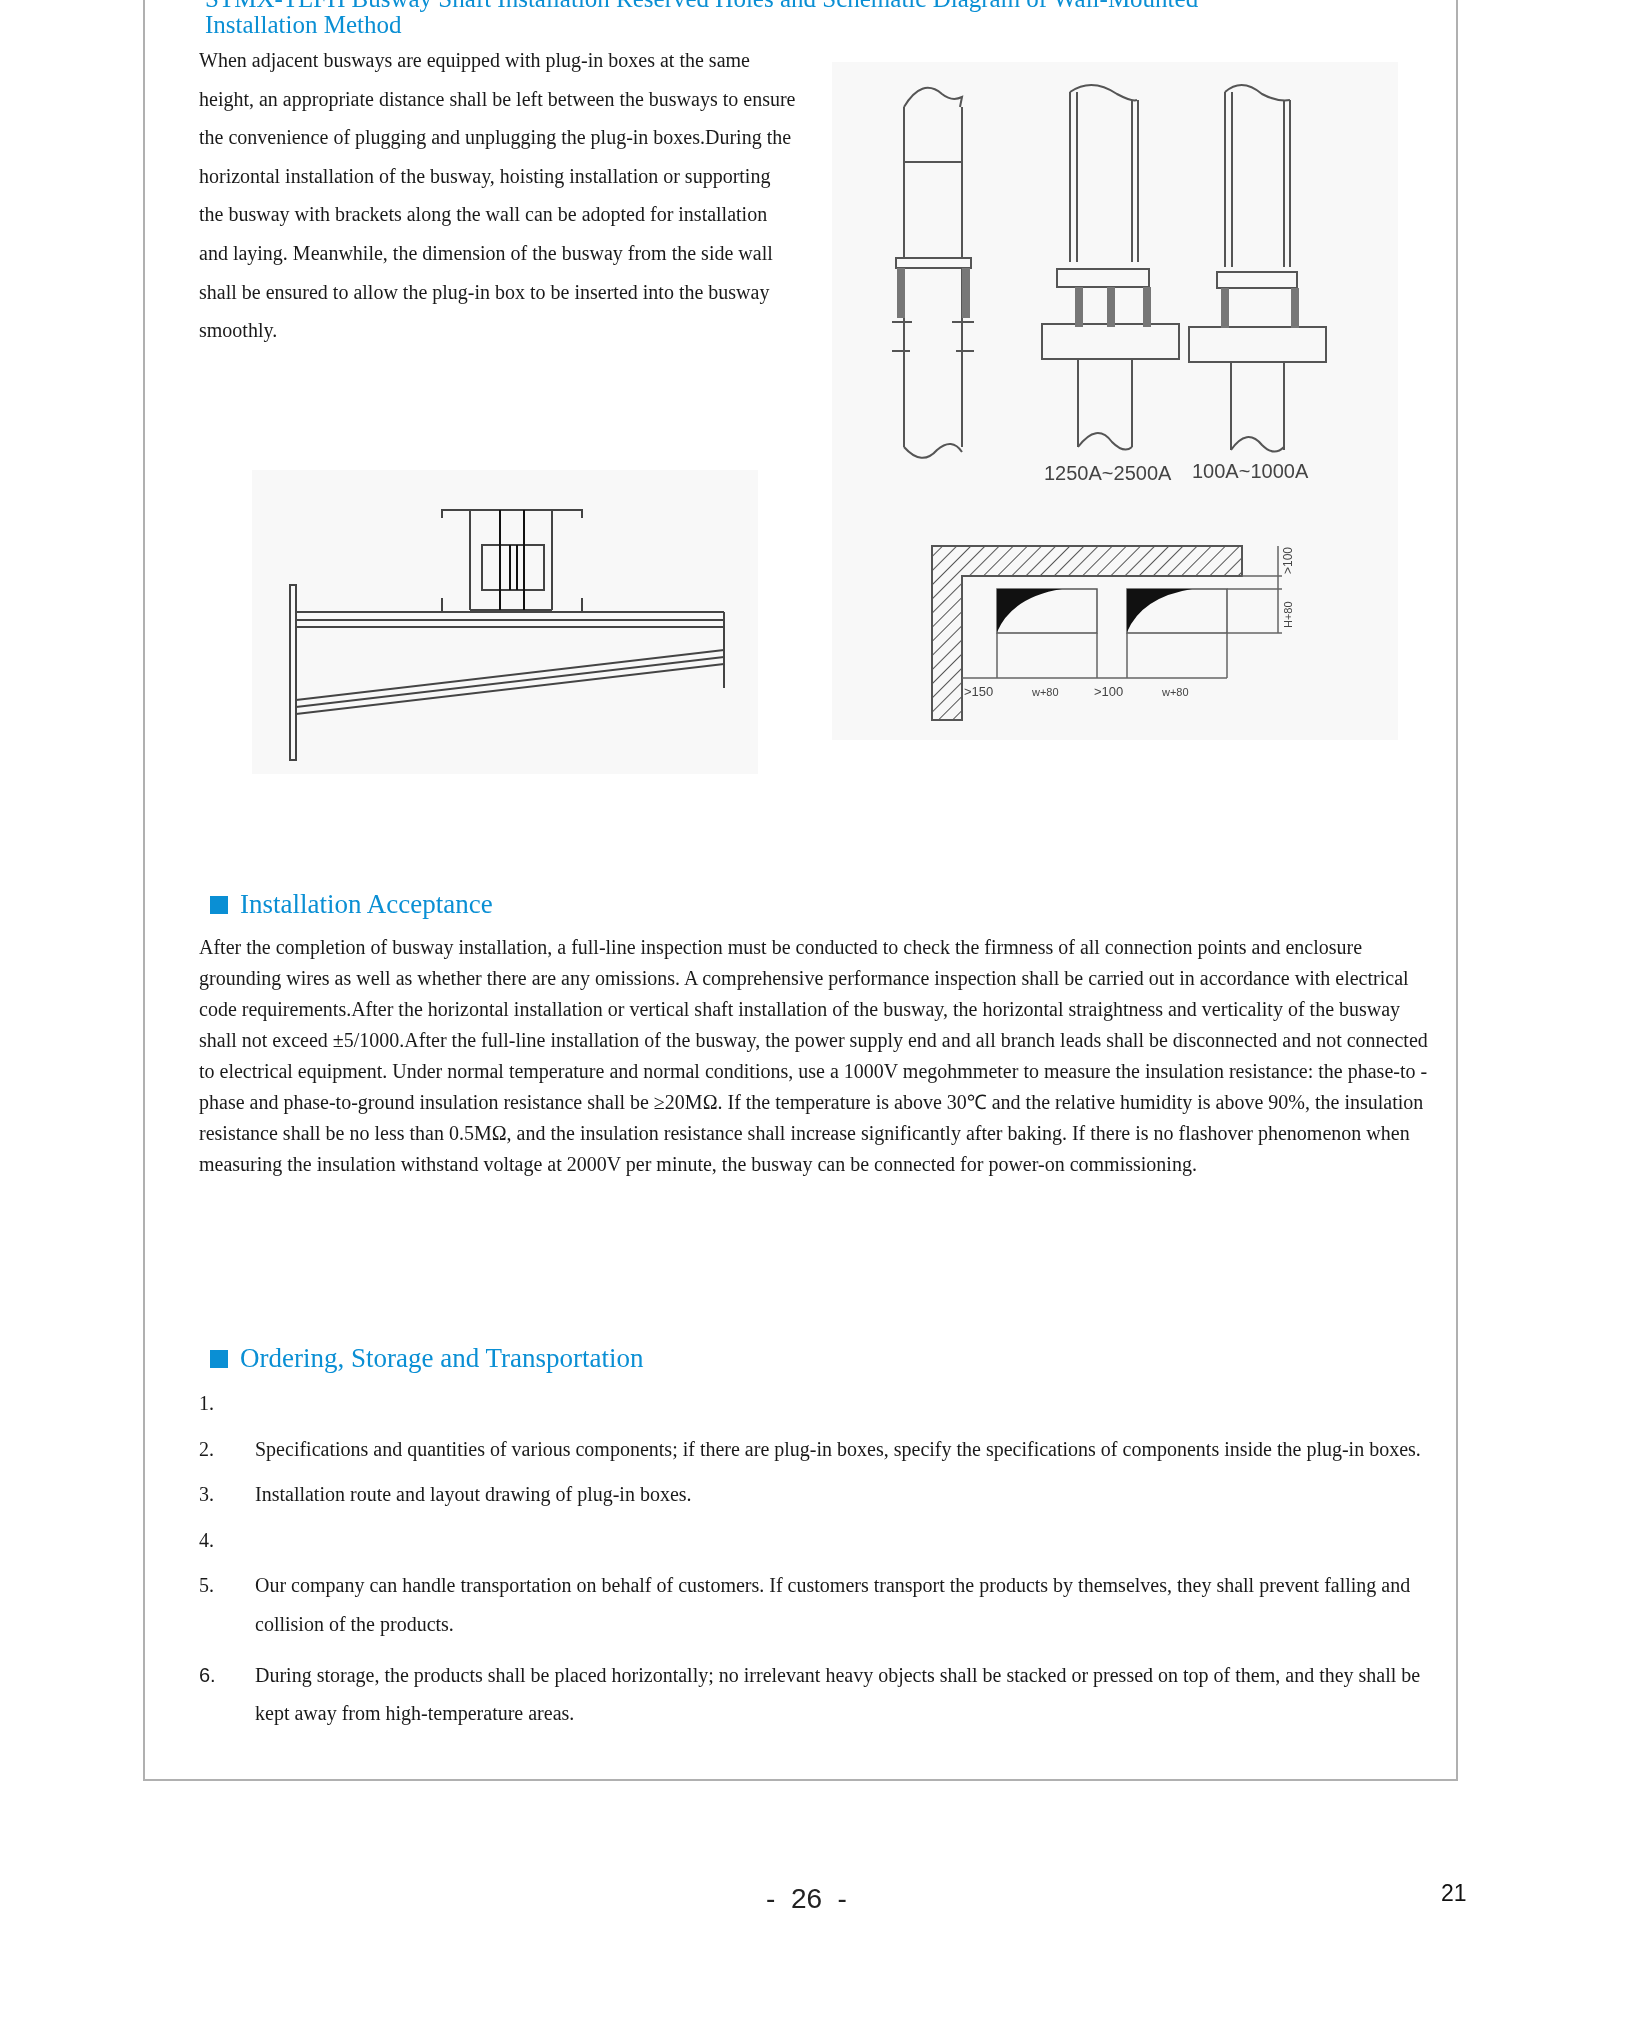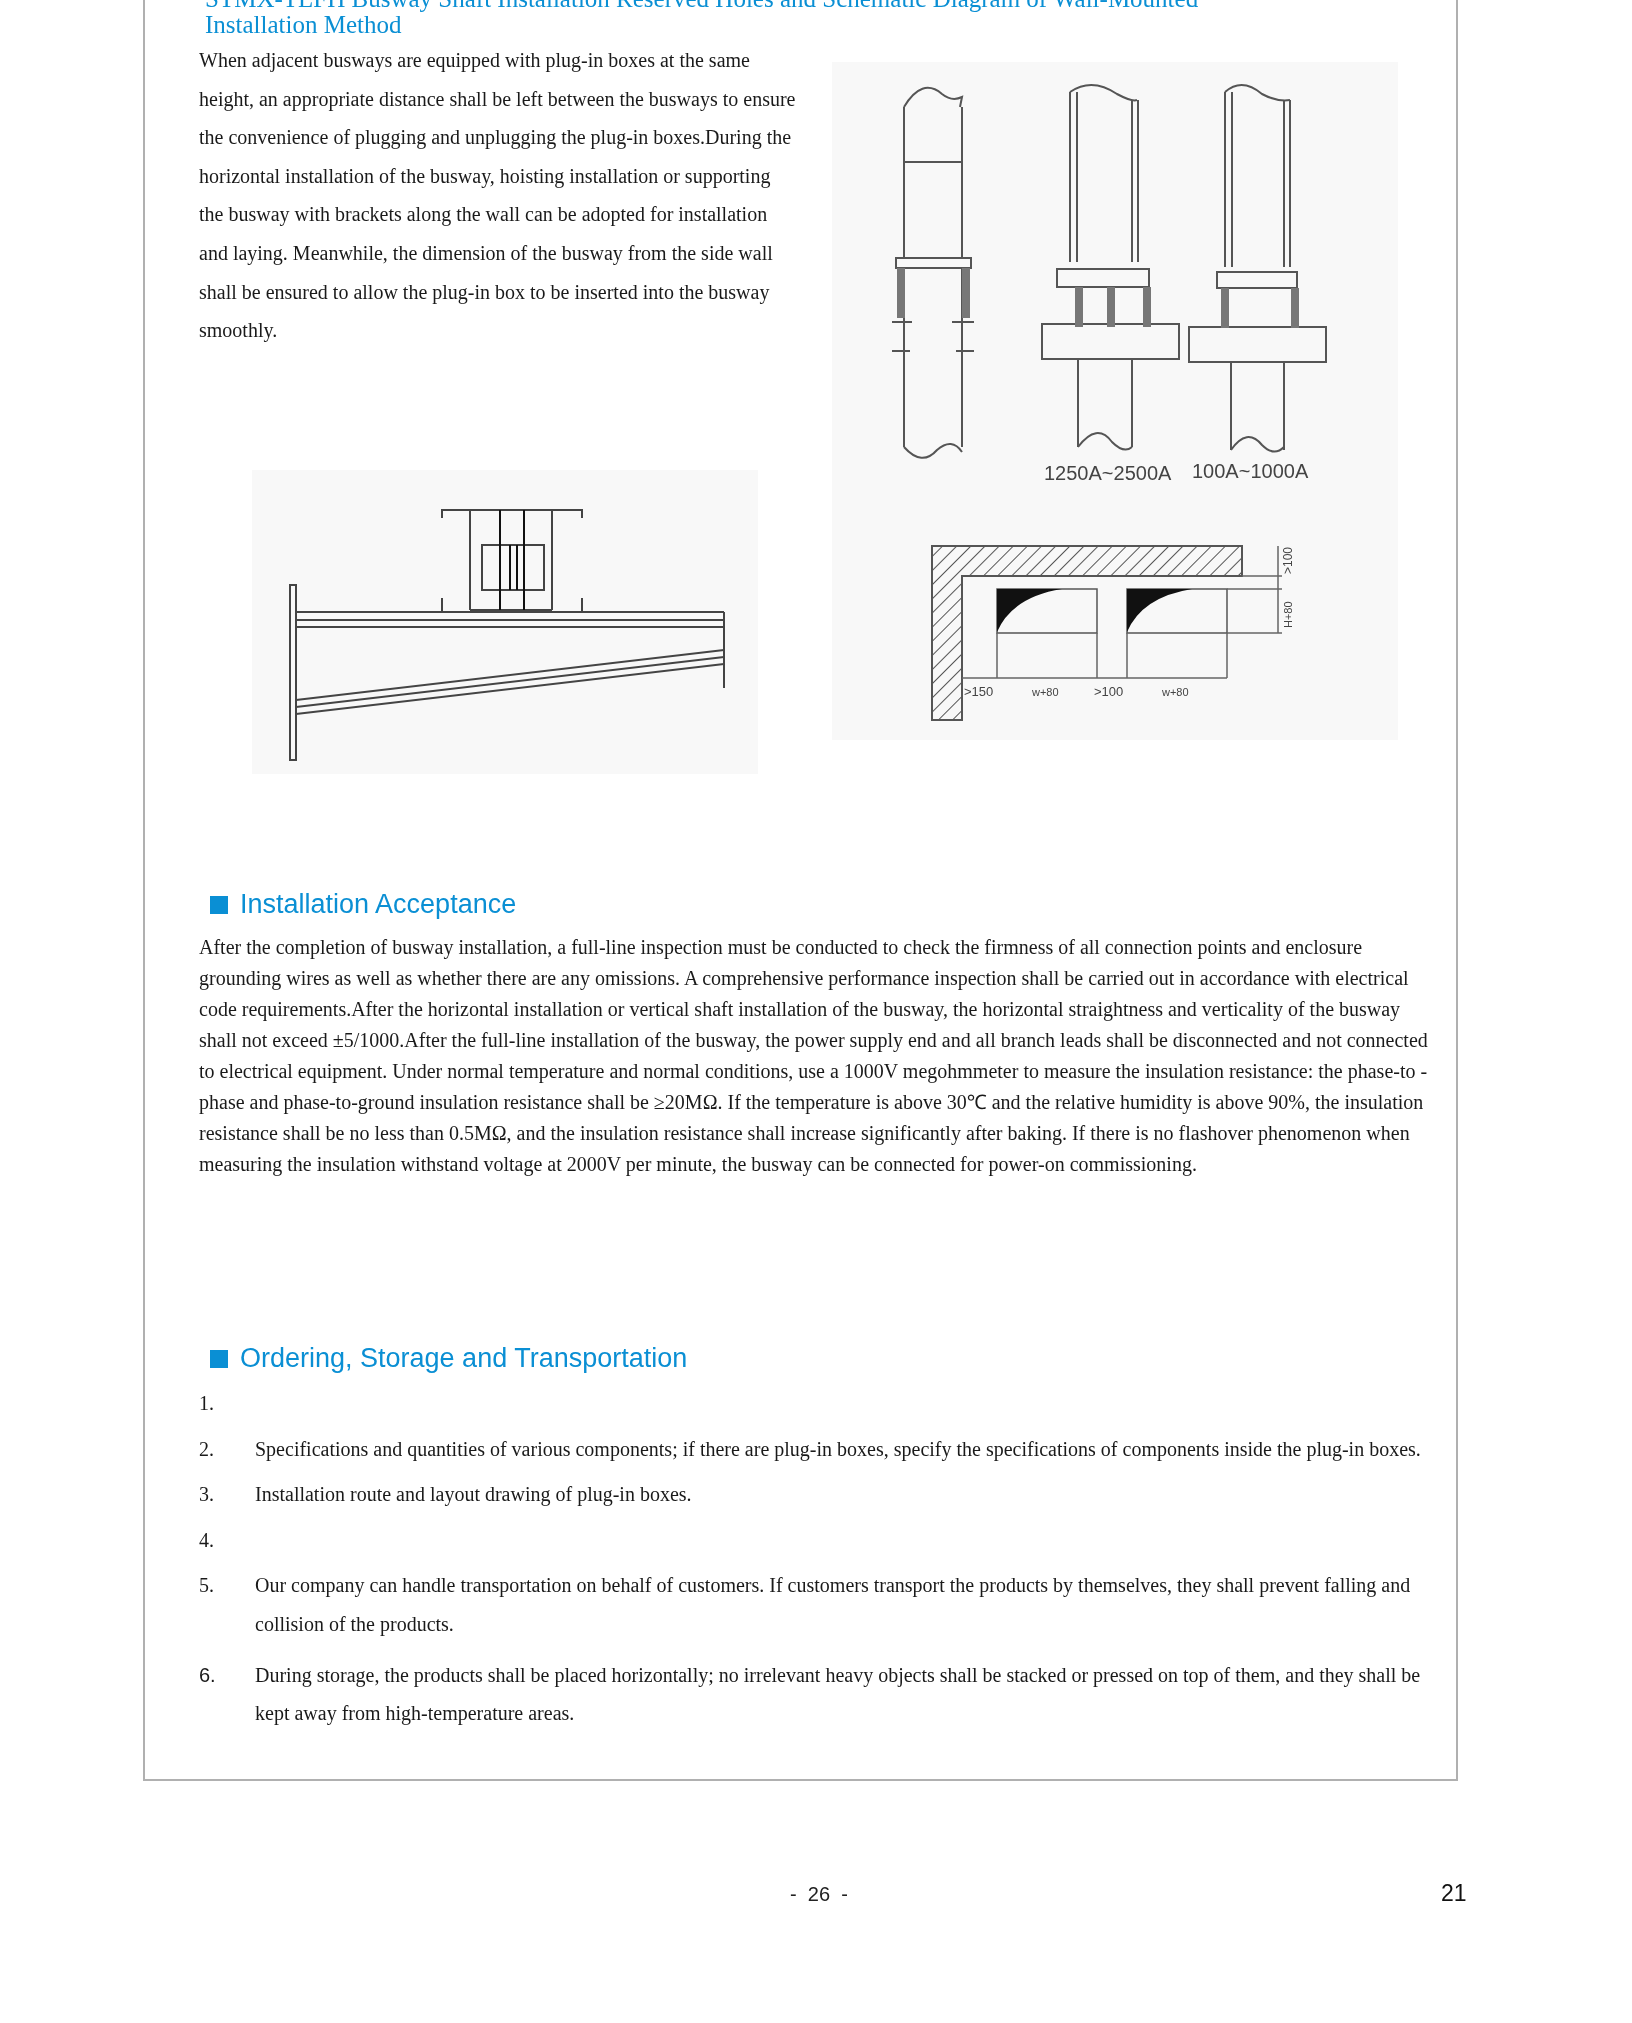--- a/index.html
+++ b/index.html
@@ -2,29 +2,29 @@
 <html><head>
 <meta charset="utf-8">
 <style>
   html, body { margin: 0; padding: 0; background: #ffffff; }
   body { width: 1632px; height: 2023px; position: relative; overflow: hidden; font-family: "Liberation Serif", serif; color: #1a1a1a; }
   .page-frame { position: absolute; left: 143px; top: -2px; width: 1315px; height: 1783px; border: 2px solid #b0b0b0; border-top: none; box-sizing: border-box; }
   .title { position: absolute; left: 205px; top: -14px; width: 1200px; color: #0a8fd4; font-size: 25px; line-height: 26px; font-family: "Liberation Serif", serif; }
   .intro { position: absolute; left: 199px; top: 41px; width: 600px; font-size: 20px; line-height: 38.6px; }
   .fig { position: absolute; background: #f8f8f8; }
   .fig svg { display: block; }
-  .section-heading { position: absolute; left: 210px; font-family: Liberation Sans, sans-serif; font-size: 27px; color: #0a8fd4; display: flex; align-items: center; }
+  .section-heading { position: absolute; left: 210px; font-family: Liberation Serif, serif; font-size: 27px; color: #0a8fd4; display: flex; align-items: center; }
   .section-heading .sq { display: inline-block; width: 18px; height: 18px; background: #0a8fd4; margin-right: 12px; }
   .accept-body { position: absolute; left: 199px; top: 932px; width: 1240px; font-size: 20px; line-height: 31px; }
   .order-list { position: absolute; left: 199px; top: 1384px; width: 1260px; margin: 0; padding: 0; list-style: none; font-size: 20px; }
   .order-list li { display: flex; line-height: 38.6px; margin-bottom: 7px; }
   .order-list li .num { width: 56px; flex: none; }
   .order-list li .num.sans { font-family: "Liberation Sans", sans-serif; }
   .order-list li.gap { margin-top: 12px; }
-  .footer-center { position: absolute; left: 766px; top: 1883px; font-family: "Liberation Sans", sans-serif; font-size: 20px; color: #222; white-space: pre; margin-left: 24px; }
+  .footer-center { position: absolute; left: 766px; top: 1883px; font-family: "Liberation Sans", sans-serif; font-size: 28px; color: #222; white-space: pre; }
   .footer-right { position: absolute; left: 1441px; top: 1880px; font-family: "Liberation Sans", sans-serif; font-size: 23px; color: #111; }
   .lbl { font-family: "Liberation Sans", sans-serif; fill: #444; }
 </style>
 </head>
 <body>
 
 <div class="page-frame"></div>
 
 <div class="title">
   <div>STMX-TLFH Busway Shaft Installation Reserved Holes and Schematic Diagram of Wall-Mounted</div>

